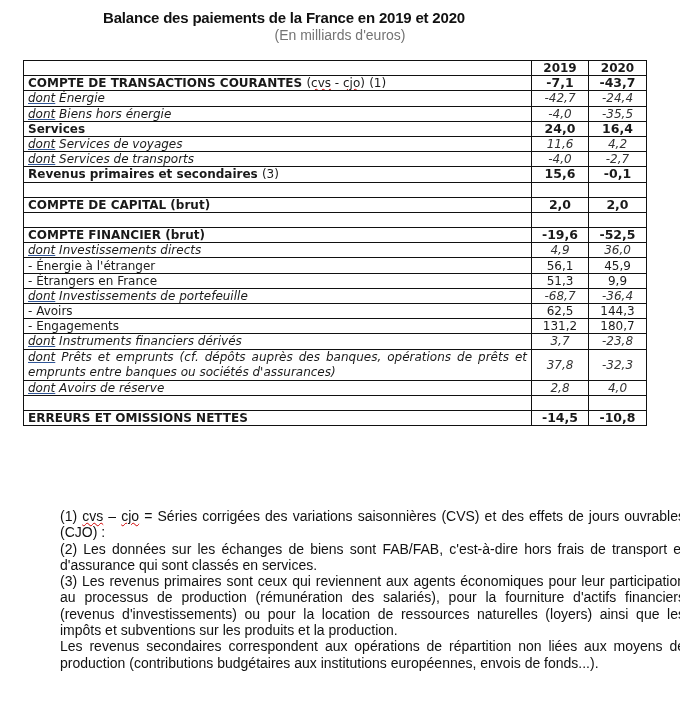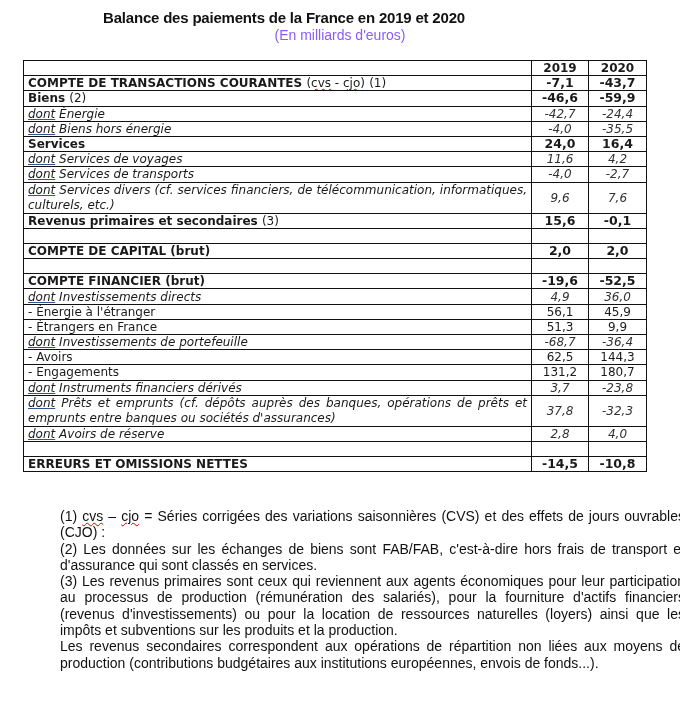--- a/index.html
+++ b/index.html
@@ -7,21 +7,21 @@
     width: 680px; height: 717px; position: relative; overflow: hidden;
     font-family: "DejaVu Sans", sans-serif; color: #1a1a1a;
   }
   .title {
     position: absolute; left: 0; width: 568px; top: 9px; text-align: center;
     font-family: "Liberation Sans", sans-serif; font-weight: bold; font-size: 15px;
     letter-spacing: -0.2px; color: #111;
   }
   .subtitle {
     position: absolute; left: 0; width: 680px; top: 27px; text-align: center;
-    font-family: "Liberation Sans", sans-serif; font-size: 14px; color: #8b5cf6;
+    font-family: "Liberation Sans", sans-serif; font-size: 14px; color: #737373;
   }
   table.bp {
     position: absolute; left: 23px; top: 60px;
     border-collapse: collapse; table-layout: fixed;
     width: 623px;
   }
   table.bp td {
     border: 1.3px solid #111;
     padding: 0 4px;
     font-size: 12px; line-height: 14px; height: 14.2px;
@@ -71,25 +71,20 @@
       <td class="hdr">2019</td>
       <td class="hdr">2020</td>
     </tr>
 
     <tr class="bold">
       <td class="label"><span>COMPTE DE TRANSACTIONS COURANTES</span> <span class="normal">(</span><span class="spell">cvs</span><span class="normal"> - </span><span class="spell">cjo</span><span class="normal">)</span> <span class="normal">(1)</span></td>
       <td class="num">-7,1</td>
       <td class="num">-43,7</td>
     </tr>
 
-    <tr class="bold">
-      <td class="label"><span>Biens</span> <span class="normal">(2)</span></td>
-      <td class="num">-46,6</td>
-      <td class="num">-59,9</td>
-    </tr>
 
     <tr class="italic">
       <td class="label"><span class="dont">dont</span> <span>Énergie</span></td>
       <td class="num">-42,7</td>
       <td class="num">-24,4</td>
     </tr>
 
     <tr class="italic">
       <td class="label"><span class="dont">dont</span> <span>Biens hors énergie</span></td>
       <td class="num">-4,0</td>
@@ -108,25 +103,20 @@
       <td class="num">4,2</td>
     </tr>
 
     <tr class="italic">
       <td class="label"><span class="dont">dont</span> <span>Services de transports</span></td>
       <td class="num">-4,0</td>
       <td class="num">-2,7</td>
     </tr>
 
 
-    <tr class="italic twoline">
-      <td class="label"><span class="dont">dont</span> <span>Services divers (cf. services financiers, de télécommunication, informatiques, culturels, etc.)</span></td>
-      <td class="num">9,6</td>
-      <td class="num">7,6</td>
-    </tr>
 
     <tr class="bold">
       <td class="label"><span>Revenus primaires et secondaires</span> <span class="normal">(3)</span></td>
       <td class="num">15,6</td>
       <td class="num">-0,1</td>
     </tr>
 
     <tr>
       <td></td>
       <td class="num"></td>

